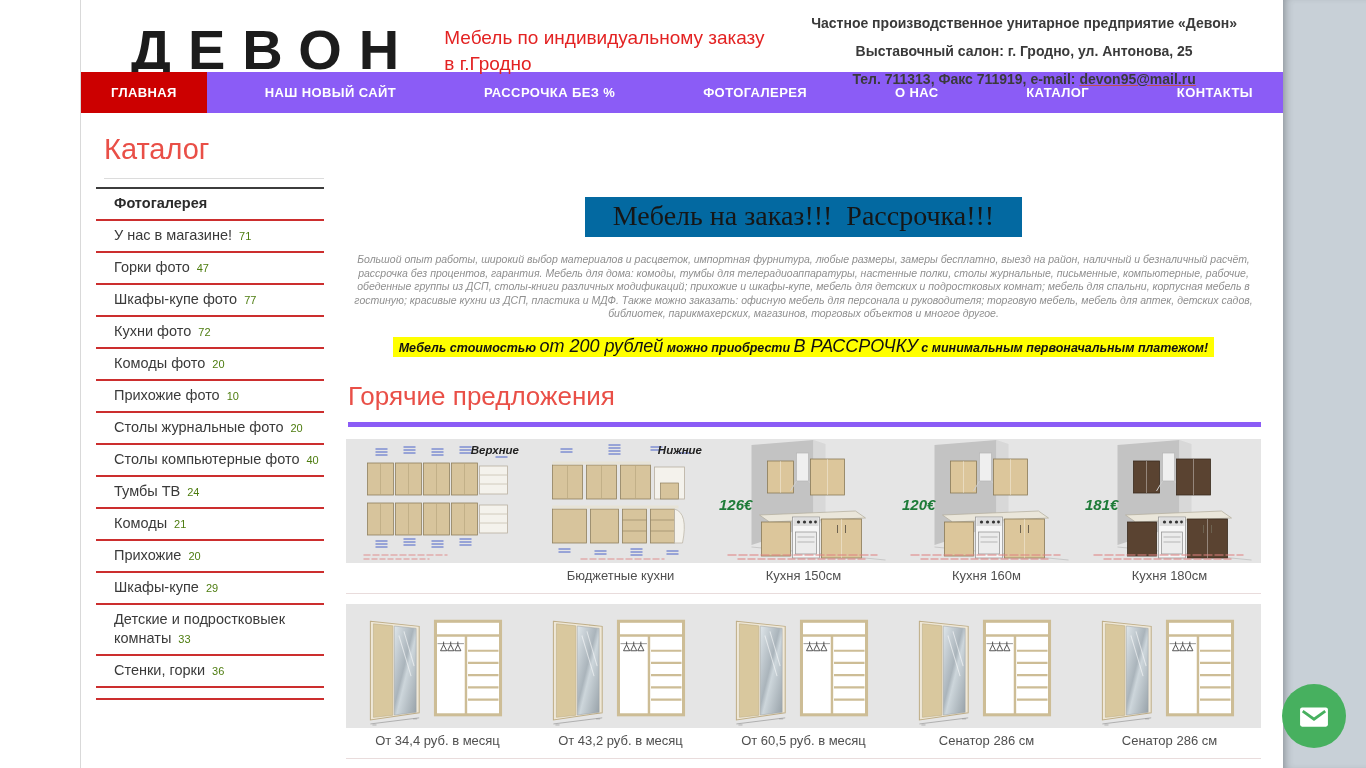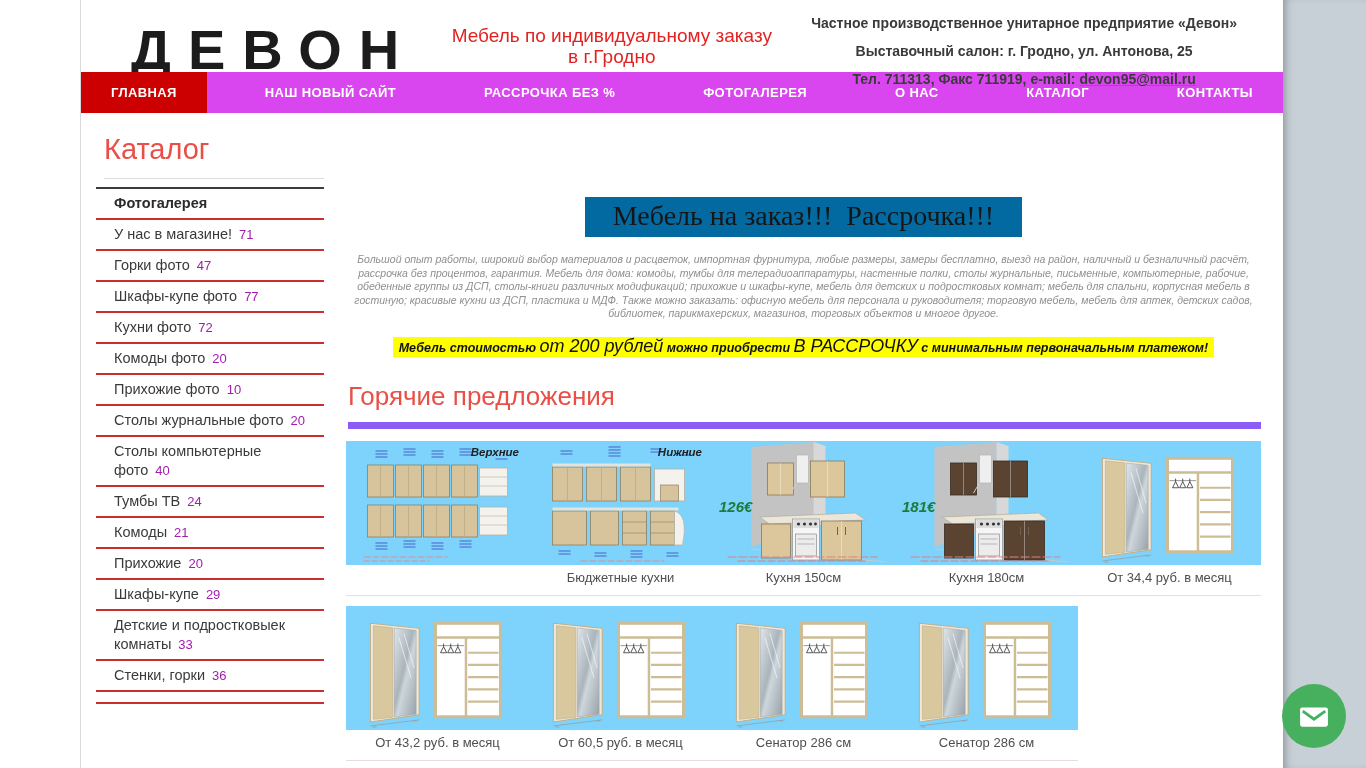--- a/index.html
+++ b/index.html
@@ -6,62 +6,62 @@
   body{width:1366px;height:768px;overflow:hidden;position:relative;}
   .right-strip{position:fixed;top:0;right:0;width:84px;height:768px;background:#c8d0d7;
     box-shadow:inset 8px 0 10px -6px rgba(40,45,50,.45);z-index:5;}
   .site{position:absolute;left:80px;top:0;width:1202px;min-height:768px;background:#fff;
     border-left:1px solid #d9d9d9;z-index:6;}
 
   
   .header{height:72px;display:flex;align-items:flex-start;}
   .logo{margin-left:50px;font-size:56px;font-weight:bold;color:#1c1c1c;letter-spacing:17px;
     line-height:99px;white-space:nowrap;}
-  .tagline{width:335px;margin-left:28px;margin-top:25px;text-align:center;color:#e32222;
-    font-size:19px;line-height:21px;}
+  .tagline{width:335px;margin-left:28px;margin-top:25px;color:#e32222;
+    font-size:19px;line-height:26px;}
   .company{margin-left:auto;margin-top:9px;padding-right:46px;text-align:center;
     font-size:14px;font-weight:bold;color:#3a3a3a;line-height:28px;}
   .company a{color:#3a3a3a;text-decoration:underline;text-decoration-color:#c05050;}
 
   
-  .nav{background:#d946ef;height:41px;display:flex;justify-content:space-between;align-items:stretch;}
+  .nav{background:#8b5cf6;height:41px;display:flex;justify-content:space-between;align-items:stretch;}
   .nav-item{color:#ffffff;font-size:13px;font-weight:bold;letter-spacing:.4px;line-height:41px;
     padding:0 30px;cursor:pointer;white-space:nowrap;}
   .nav-item.active{background:#cc0000;}
 
   
   .content{display:flex;align-items:flex-start;}
   .sidebar{width:265px;flex:0 0 265px;padding-top:12px;box-sizing:border-box;}
   .sidebar-inner{margin-left:15px;width:228px;}
   .cat-title{font-size:29px;font-weight:400;color:#e94f47;margin:8px 0 0 8px;}
   .cat-title-rule{border-bottom:1px solid #dcdcdc;margin:12px 0 8px 8px;}
   .cat-menu{list-style:none;margin:0;padding:0;border-top:2px solid #3c3c3c;}
   .cat-item{padding:5px 4px 5px 18px;border-bottom:2px solid #cc2e2e;cursor:pointer;
     font-size:14.5px;color:#3a3a3a;line-height:19px;}
   .cat-item.bold .cat-label{font-weight:bold;color:#2b2b2b;}
-  .cat-count{color:#a21caf;font-size:13px;margin-left:7px;}
+  .cat-count{color:#4d7c0f;font-size:11px;margin-left:7px;}
 
   
   .main{flex:1;padding:76px 22px 0 0;box-sizing:border-box;min-width:0;}
   .banner{display:table;margin:8px auto;background:#0369a1;color:#161616;
     font-family:"Liberation Serif",serif;font-size:28px;
     padding:3px 28px 5px;white-space:pre;}
   .intro{margin:16px 4px 0;text-align:center;color:#8f8f8f;font-style:italic;
     font-size:10.5px;line-height:13.5px;}
   .highlight-row{text-align:center;margin-top:15px;}
   .highlight{background:#ffff00;color:#111;font-style:italic;padding:1px 6px 2px;}
   .hl-sm{font-size:12.5px;font-weight:bold;}
   .hl-lg{font-size:18px;font-weight:normal;}
   .hot-title{font-size:26px;font-weight:400;color:#e94f47;margin:24px 0 0 2px;
-    padding-bottom:10px;border-bottom:7px solid #8b5cf6;}
+    padding-bottom:10px;border-bottom:5px solid #8b5cf6;}
 
   
   .grid{display:grid;grid-template-columns:repeat(5,1fr);margin-top:12px;}
   .card{border-bottom:1px solid #e9dcdc;margin-bottom:10px;cursor:pointer;}
-  .thumb{position:relative;height:124px;overflow:hidden;background:#7dd3fc;}
+  .thumb{position:relative;height:124px;overflow:hidden;background:#e5e5e5;}
   .thumb-svg{width:100%;height:100%;display:block;}
   .tier-label{position:absolute;top:5px;right:10px;font-size:11.5px;font-weight:bold;
     font-style:italic;color:#222;}
   .price{position:absolute;top:46%;left:7px;font-size:15px;font-weight:bold;
     font-style:italic;color:#1e7b38;}
   .caption{text-align:center;font-size:13px;color:#4f4f4f;padding:5px 2px 9px;min-height:16px;}
   .kitchen-light{--wood:#dcc69b;--wood-edge:#8a7a58;}
   .kitchen-dark{--wood:#5a4331;--wood-edge:#3a2c1e;}
 
   
@@ -293,20 +293,29 @@
         <div class="card">
           <div class="thumb kitchen-light">
             <svg class="thumb-svg" xmlns="http://www.w3.org/2000/svg" xmlns:xlink="http://www.w3.org/1999/xlink">
                 <use href="#sym-kitchen" xlink:href="#sym-kitchen"></use>
               </svg>
             <span class="price">126€</span>
           </div>
           <div class="caption">Кухня 150см</div>
         </div>
         <div class="card">
+          <div class="thumb kitchen-light">
+            <svg class="thumb-svg" xmlns="http://www.w3.org/2000/svg" xmlns:xlink="http://www.w3.org/1999/xlink">
+                <use href="#sym-kitchen" xlink:href="#sym-kitchen"></use>
+              </svg>
+            <span class="price">120€</span>
+          </div>
+          <div class="caption">Кухня 160м</div>
+        </div>
+        <div class="card">
           <div class="thumb kitchen-dark">
             <svg class="thumb-svg" xmlns="http://www.w3.org/2000/svg" xmlns:xlink="http://www.w3.org/1999/xlink">
                 <use href="#sym-kitchen" xlink:href="#sym-kitchen"></use>
               </svg>
             <span class="price">181€</span>
           </div>
           <div class="caption">Кухня 180см</div>
         </div>
 
         <div class="card">

